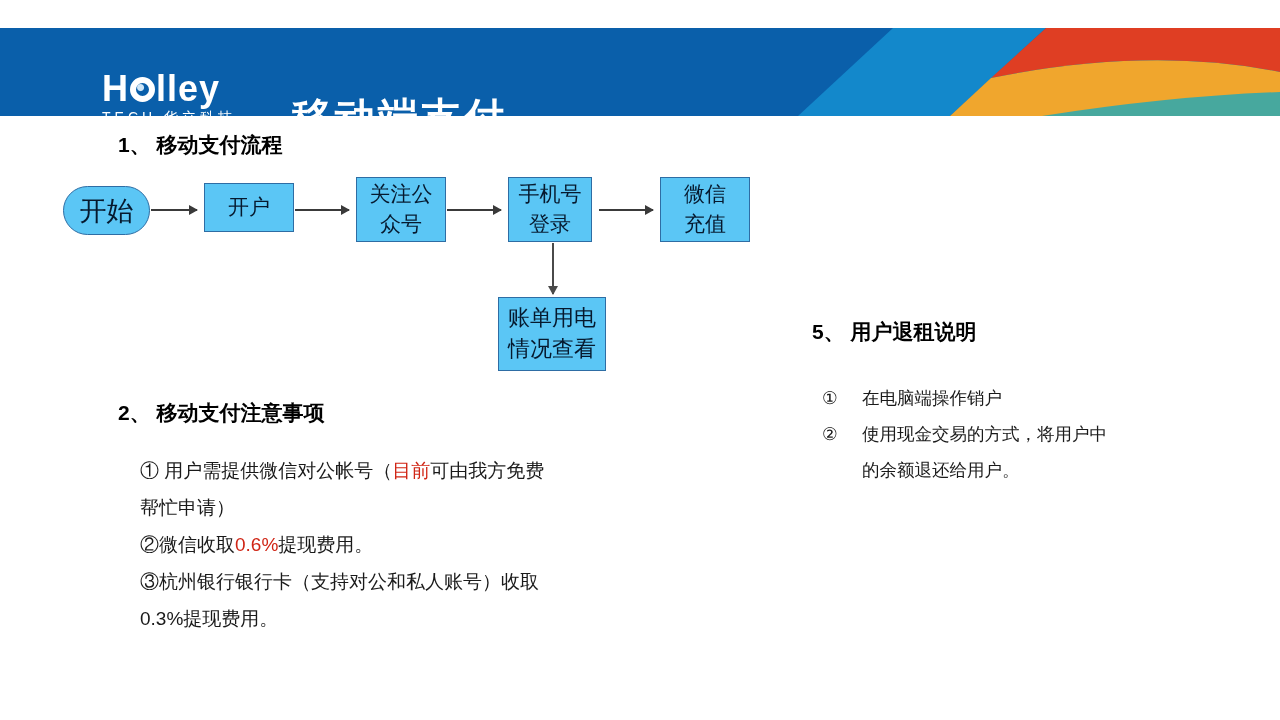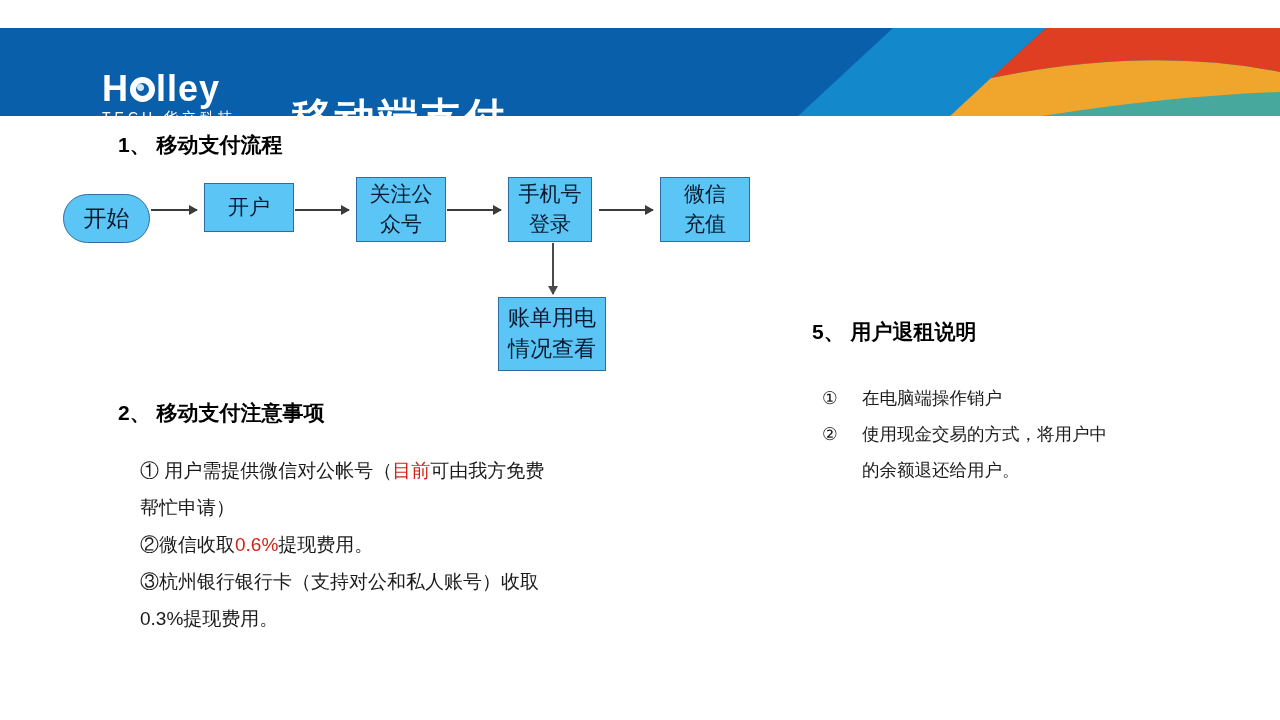--- a/index.html
+++ b/index.html
@@ -22,21 +22,21 @@
   .tagline{font-size:14px;letter-spacing:4px;margin-top:3px;white-space:nowrap;}
   .slide-title{position:absolute;left:292px;top:53px;color:#fff;font-size:40px;font-weight:bold;letter-spacing:3px;margin-top:9px;}
 
   
   .h2{position:absolute;font-size:21px;font-weight:bold;color:#000;white-space:nowrap;}
 
   
   .fnode{position:absolute;background:var(--box_fill,#5bc6f5);border:1.6px solid var(--box_border,#2e6da4);
          box-sizing:border-box;display:flex;align-items:center;justify-content:center;text-align:center;
          font-family:"DejaVu Serif",serif;font-size:21px;line-height:1.4;color:#06192e;white-space:pre-line;}
-  .stadium{border-radius:25px;font-size:23px;margin-top:8px;}
+  .stadium{border-radius:25px;font-size:27px;}
   .harrow{position:absolute;background:#3a3a3a;height:1.6px;top:209px;}
   .harrow::after{content:"";position:absolute;right:-1px;top:50%;transform:translateY(-50%);
                  border-left:9px solid #3a3a3a;border-top:5px solid transparent;border-bottom:5px solid transparent;}
   .varrow{position:absolute;background:#4a4a4a;width:1.6px;}
   .varrow::after{content:"";position:absolute;bottom:-1px;left:50%;transform:translateX(-50%);
                  border-top:9px solid #4a4a4a;border-left:5px solid transparent;border-right:5px solid transparent;}
 
   
   .notes-body{position:absolute;left:140px;top:452px;width:545px;font-size:19px;line-height:37px;
               color:#1a1a1a;white-space:pre-line;}

